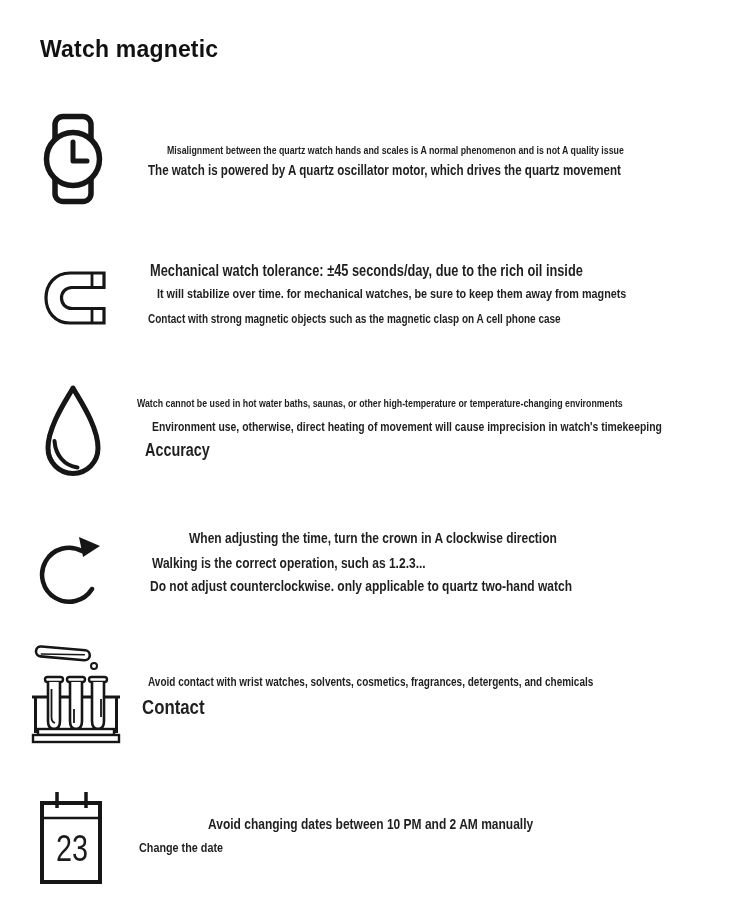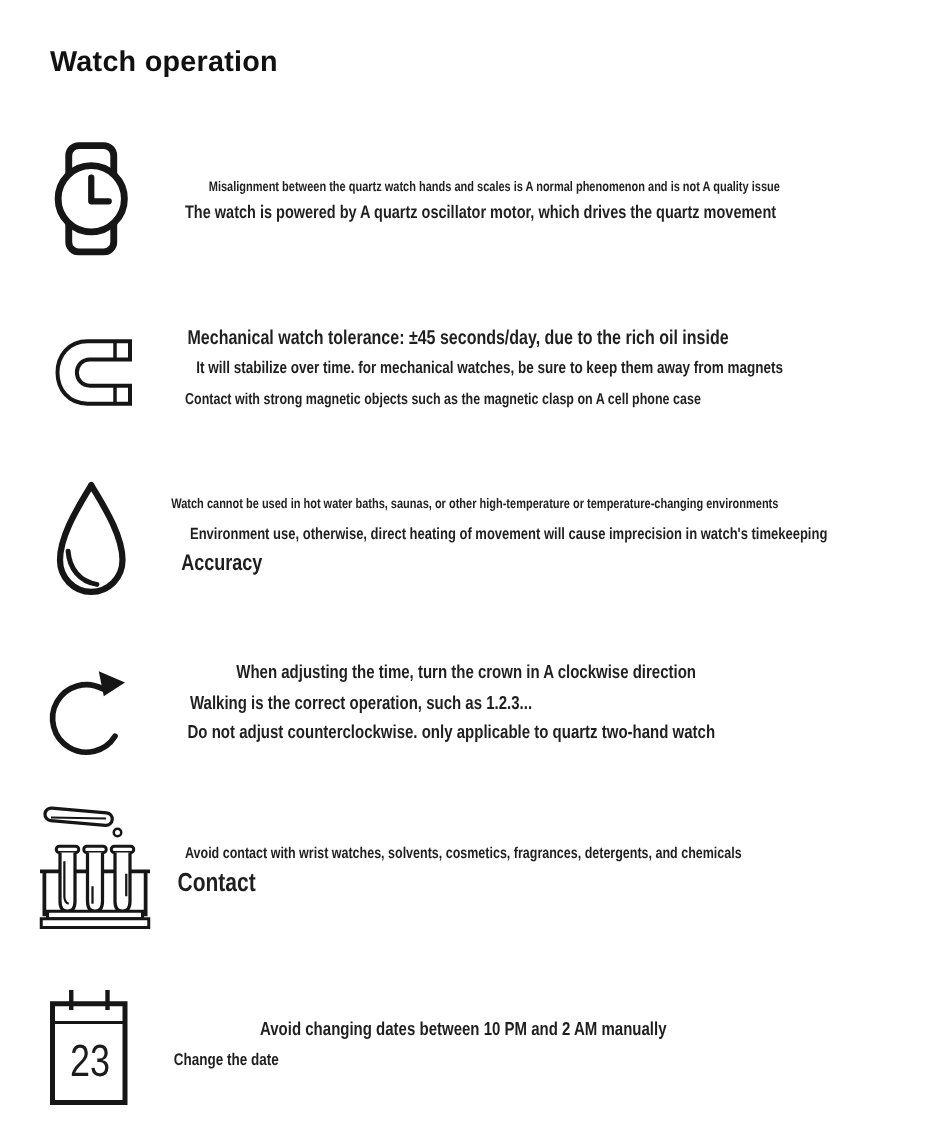--- a/index.html
+++ b/index.html
@@ -56,21 +56,21 @@
     font-size:36px;font-weight:400;color:#1c1c1c;
     transform:scaleX(0.80);transform-origin:0 0;
     line-height:1;white-space:nowrap;
   }
 </style>
 </head>
 <body>
 
 <div id="page">
 
-  <div class="title">Watch operation</div>
+  <div class="title">Watch magnetic</div>
 
   <div>
     <svg id="icon-watch" class="icon" width="66" height="92" viewBox="0 0 66 92">
       <rect x="15" y="3.5" width="36" height="85" rx="8" fill="#fff" stroke="#161616" stroke-width="5.5"></rect>
       <circle cx="33" cy="46" r="26.5" fill="#fff" stroke="#161616" stroke-width="5.5"></circle>
       <path d="M33 29 V48 H47" fill="none" stroke="#161616" stroke-width="5" stroke-linejoin="round" stroke-linecap="round"></path>
     </svg>
     <div class="line" id="s0l0">Misalignment between the quartz watch hands and scales is A normal phenomenon and is not A quality issue</div>
     <div class="line" id="s0l1">The watch is powered by A quartz oscillator motor, which drives the quartz movement</div>
   </div>

